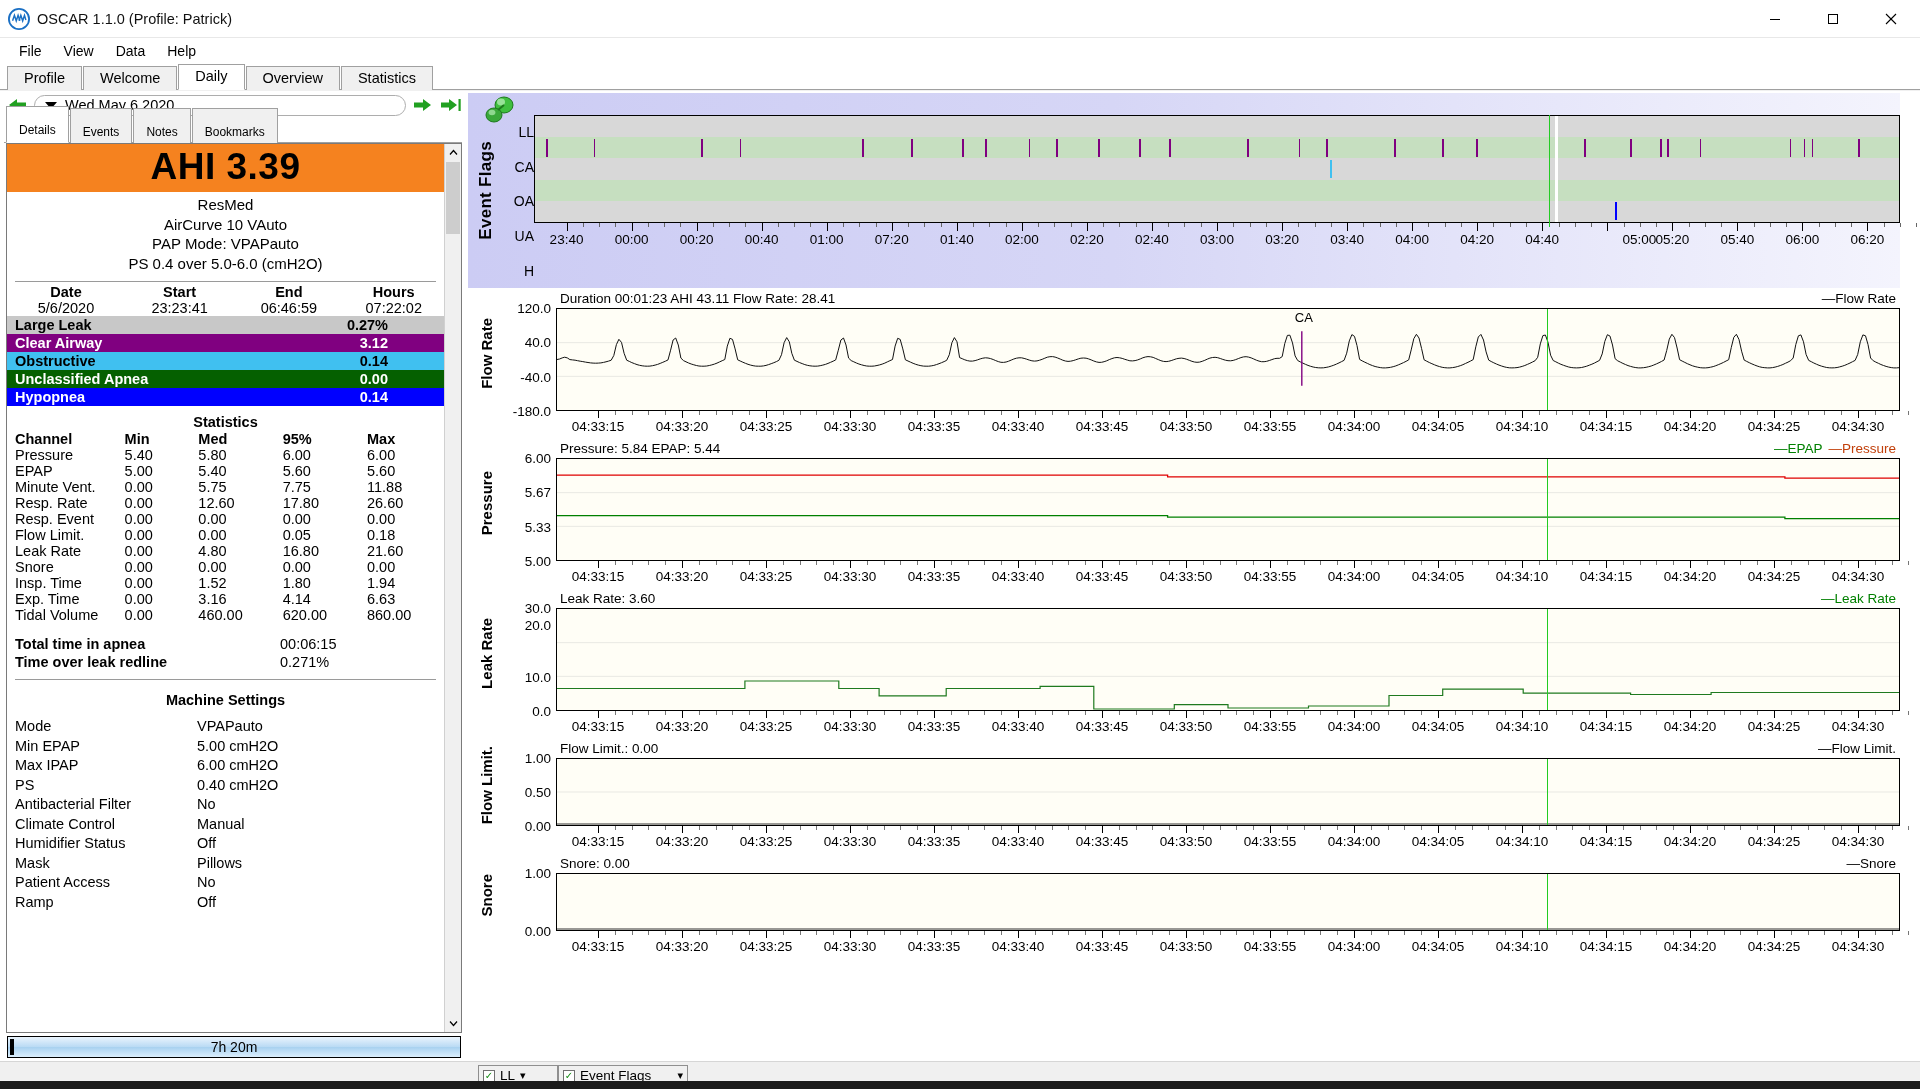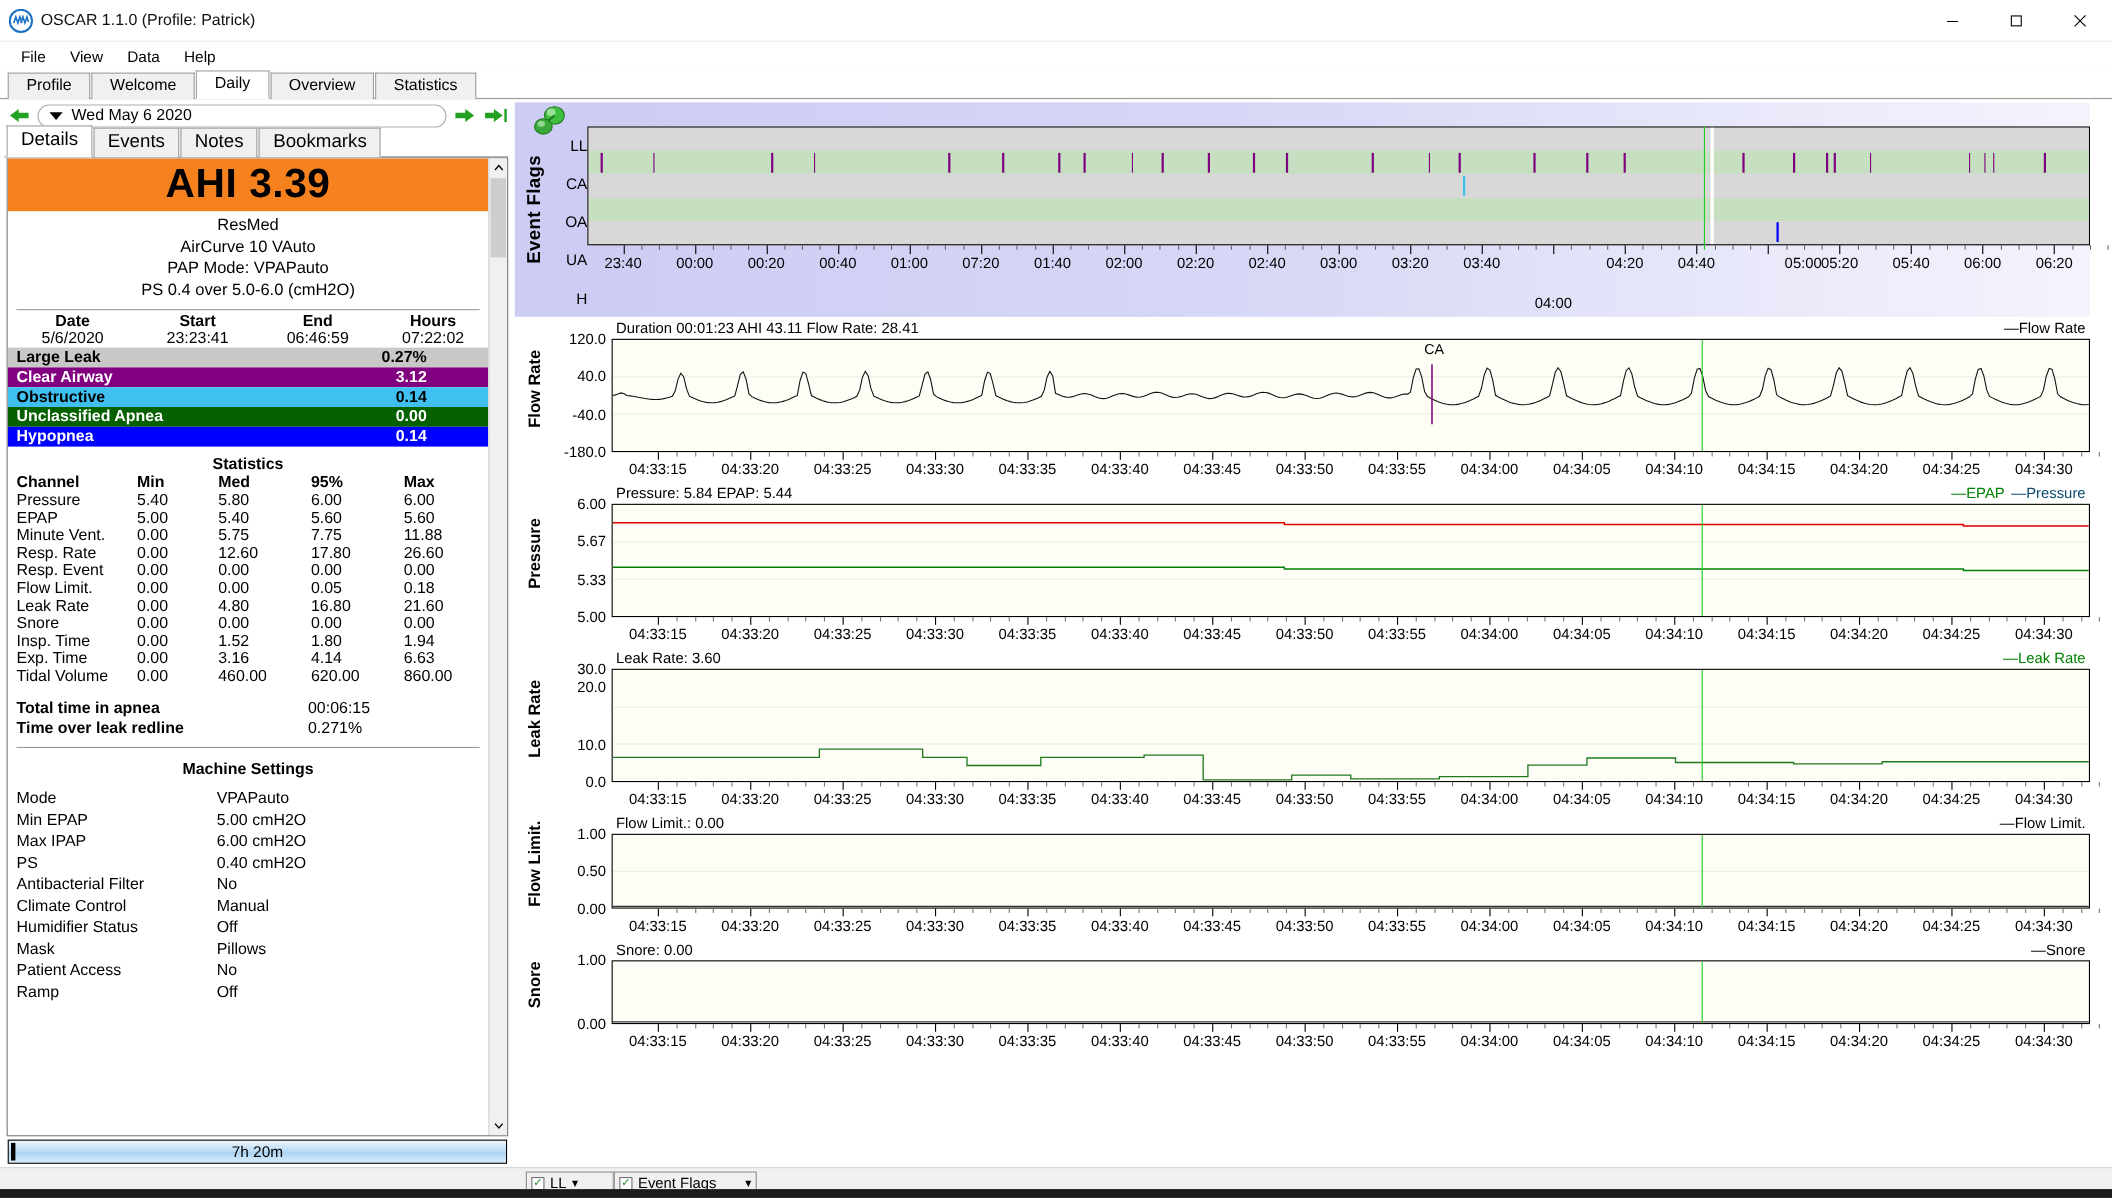--- a/index.html
+++ b/index.html
@@ -56,21 +56,21 @@
   .datebar { height: 28px; display:flex; align-items:center; padding: 2px 4px 2px 6px; gap:6px; }
   .arrow-left, .arrow-right, .arrow-end { width:22px; height:20px; display:flex; align-items:center; justify-content:center; }
   .datebox {
     flex: 1 1 auto; height: 21px; border:1px solid #adadad; border-radius: 11px; background:#fff;
     display:flex; align-items:center; padding-left: 10px; gap: 8px; font-size:14.5px;
   }
   .caret-dn { width:0;height:0;border-left:6px solid transparent;border-right:6px solid transparent;border-top:7px solid #000; }
 
   .subtabs { height:24px; display:flex; align-items:flex-end; padding-left:6px; position:relative; }
   .subtabs:after { content:""; position:absolute; left:4px; right:4px; bottom:0; height:1px; background:#a0a0a0;}
-  .stab { font-size:17px; padding: 2px 12px 4px 12px; background:#f0f0f0; border:1px solid #a0a0a0; border-bottom:none; margin-right:1px; position:relative; z-index:1;}
+  .stab { font-size:12px; padding: 16px 12px 4px 12px; background:#f0f0f0; border:1px solid #a0a0a0; border-bottom:none; margin-right:1px; position:relative; z-index:1;}
   .stab.active { background:#fff; border-bottom:1px solid #fff; z-index:3; padding-bottom:5px;}
 
   .detailwrap { flex:1 1 auto; position:relative; margin:0 4px 2px 6px; border:1px solid #7a7a7a; background:#fff; overflow:hidden; }
   .detailinner { position:absolute; top:0; left:0; right:17px; bottom:0; overflow:hidden; padding: 0; }
 
   .ahibanner {
     background:#f5821f; text-align:center; font-size:37px; font-weight:bold; letter-spacing:0.5px;
     padding: 2px 0 4px 0; color:#000;
   }
   .machineinfo { text-align:center; font-size:15px; line-height:19.5px; padding: 3px 0 6px 0; }
@@ -627,21 +627,21 @@
                 <span style="left: 16.6667%;">00:40</span>
                 <span style="left: 21.4286%;">01:00</span>
                 <span style="left: 26.1905%;">07:20</span>
                 <span style="left: 30.9524%;">01:40</span>
                 <span style="left: 35.7143%;">02:00</span>
                 <span style="left: 40.4762%;">02:20</span>
                 <span style="left: 45.2381%;">02:40</span>
                 <span style="left: 50%;">03:00</span>
                 <span style="left: 54.7619%;">03:20</span>
                 <span style="left: 59.5238%;">03:40</span>
-                <span style="left: 64.2857%; margin-top: 36px;">04:00</span>
+                <span style="left: 64.2857%;">04:00</span>
                 <span style="left: 69.0476%;">04:20</span>
                 <span style="left: 73.8095%;">04:40</span>
                 <span style="left: 78.5714%; margin-left: 32px;">05:00</span>
                 <span style="left: 83.3333%;">05:20</span>
                 <span style="left: 88.0952%;">05:40</span>
                 <span style="left: 92.8571%;">06:00</span>
                 <span style="left: 97.619%;">06:20</span>
               </div>
           </div>
         <div style="position: absolute; top: 22px; height: 112px; width: 1px; background: rgb(34, 204, 34); left: 74.3%;"></div>
@@ -774,21 +774,21 @@
                 <span style="left: 96.875%;">04:34:30</span>
               </div>
             </div>
           </div>
           <div class="graph" style="position: absolute; left: 0px; right: 0px; top: 150px; height: 150px;">
             <div class="g-ytitle">
               <span>Pressure</span>
             </div>
             <div class="g-head">
               <span>Pressure: 5.84 EPAP: 5.44</span>
-              <span class="g-legend"><span style="color: rgb(0, 128, 0); margin-left: 6px;">—EPAP</span><span style="color: #0c4a6e; margin-left: 6px;">—Pressure</span></span>
+              <span class="g-legend"><span style="color: rgb(0, 128, 0); margin-left: 6px;">—EPAP</span><span style="color: #c2410c; margin-left: 6px;">—Pressure</span></span>
             </div>
             <div class="g-ylabels" style="top: 17px; height: 103px;">
               <span style="top: 0px;">6.00</span>
               <span style="top: 34.3333px;">5.67</span>
               <span style="top: 68.6667px;">5.33</span>
               <span style="top: 103px;">5.00</span>
             </div>
             <div class="g-plot" style="top: 17px; height: 103px;">
               <svg width="100%" height="101" viewBox="0 0 1342 101" preserveAspectRatio="none" style="position: absolute; left: 0px; top: 0px;">
                 <line x1="0" x2="1342" y1="33.666666666666664" y2="33.666666666666664" stroke="#e9e9e3" stroke-width="1"></line>

